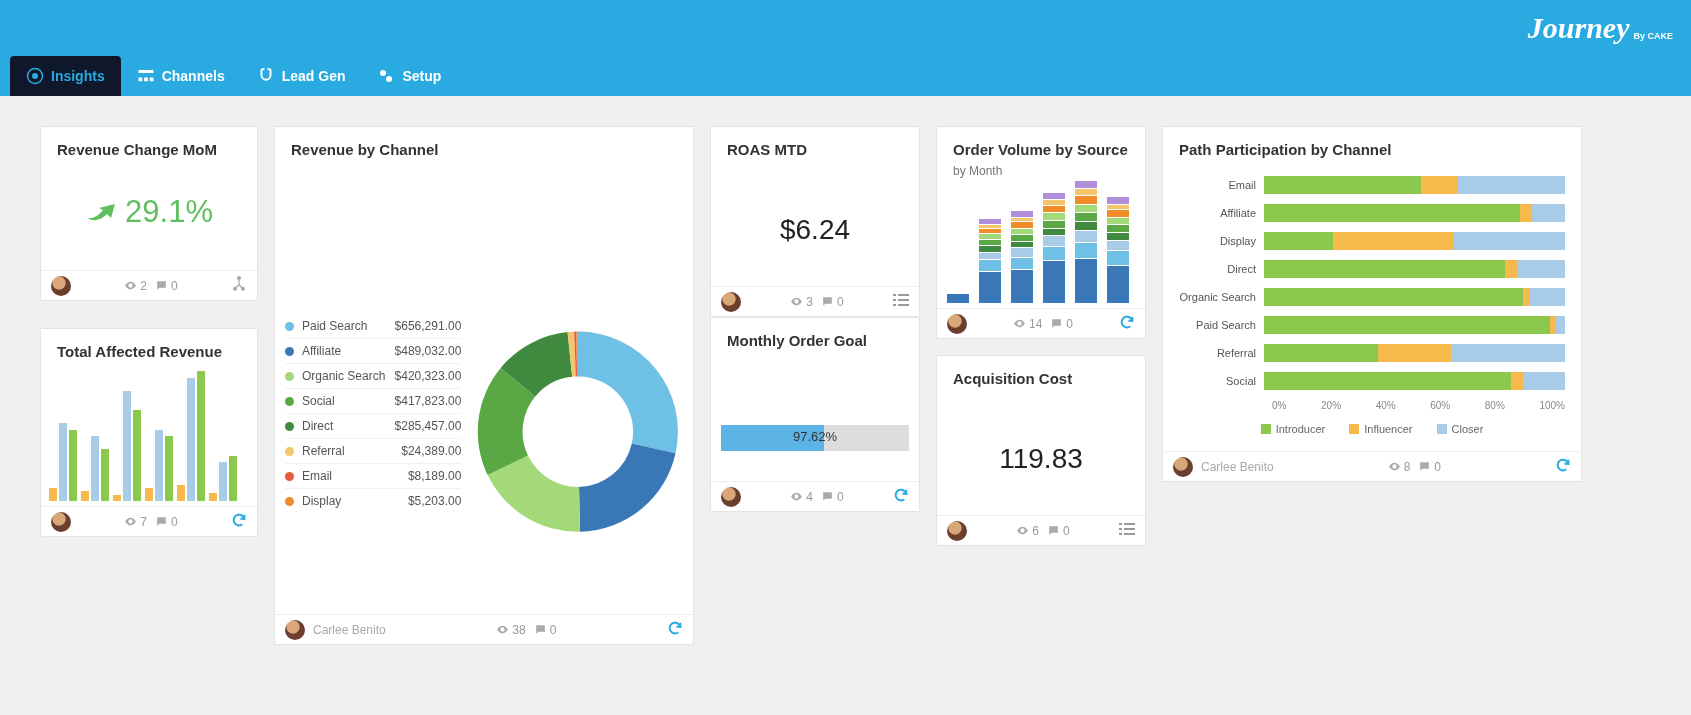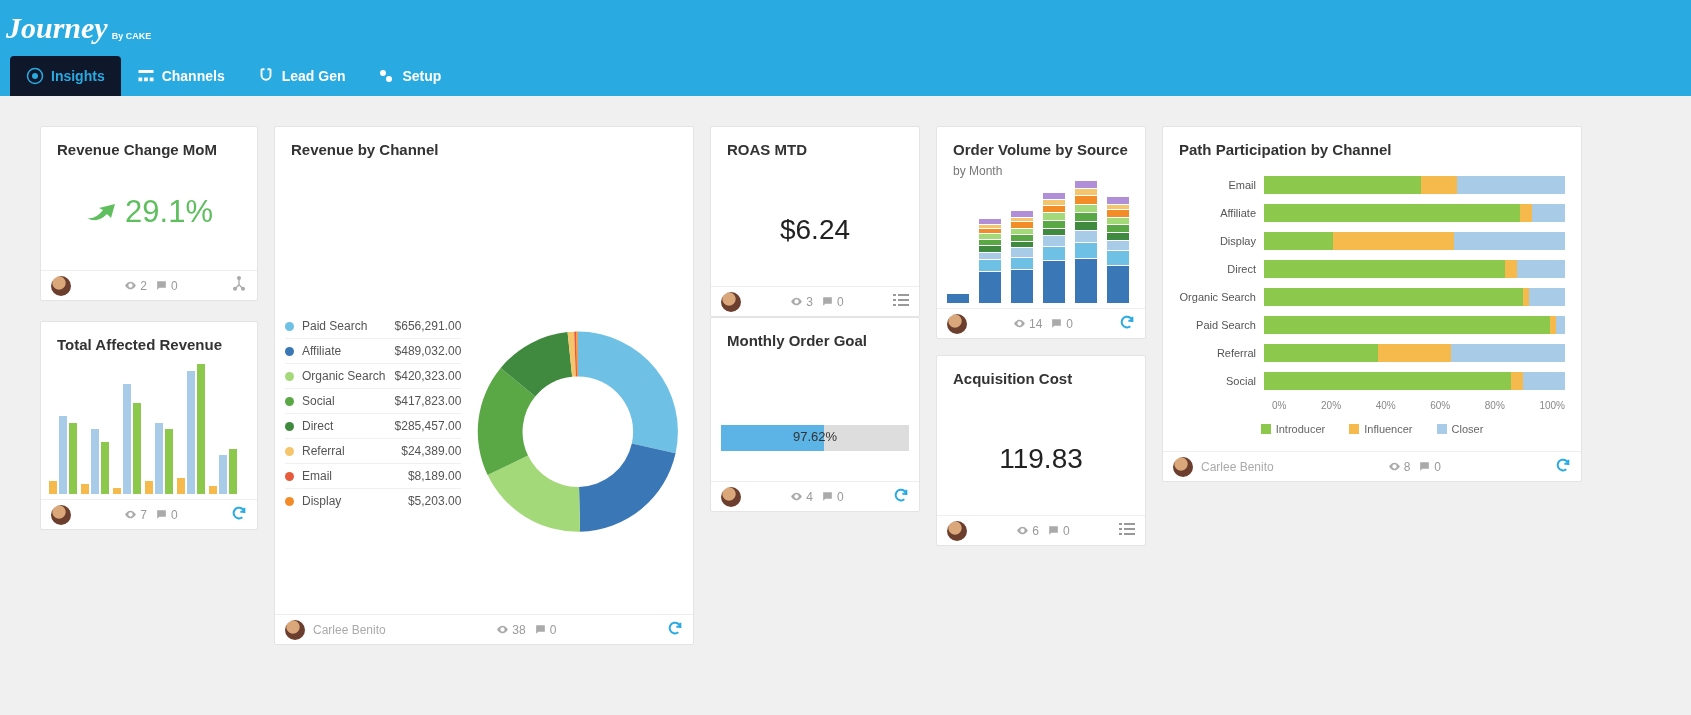--- a/index.html
+++ b/index.html
@@ -1,35 +1,35 @@
 <!DOCTYPE html>
 <html><head>
 <meta charset="utf-8">
 <style>
 * { box-sizing: border-box; margin: 0; padding: 0; }
 body { font-family: -apple-system, "Segoe UI", Arial, sans-serif; background: #f0f0f0; width: 1691px; }
-.topbar { background: #29abe2; height: 56px; display: flex; align-items: center; padding: 0 6px; }
+.topbar { background: #29abe2; height: 56px; display: flex; align-items: center; padding: 0 18px; justify-content: flex-end; }
 .logo-journey { color: #fff; font-style: italic; font-weight: 700; font-size: 30px; font-family: Georgia, serif; }
 .logo-by { color: #fff; font-size: 9px; font-weight: 600; margin-left: 4px; position: relative; top: 8px; }
 .nav { background: #29abe2; height: 40px; display: flex; align-items: stretch; padding-left: 10px; }
 .nav-item { display: flex; align-items: center; gap: 7px; padding: 0 16px; color: #fff; font-size: 14px; font-weight: 600; cursor: pointer; }
 .nav-item.active { background: #0f172a; color: #29abe2; border-radius: 4px 4px 0 0; }
 .nav-ico { width: 18px; height: 18px; display: inline-flex; align-items: center; justify-content: center; }
 .nav-ico svg { width: 18px; height: 18px; }
 .board { padding: 30px 40px 20px; display: grid; grid-template-columns: 218px 420px 210px 210px 420px; gap: 16px; align-items: start; }
 .card { background: #fff; border: 1px solid #e4e4e4; border-radius: 2px; position: relative; }
 .chead { padding: 14px 16px 6px; font-size: 15px; font-weight: 600; color: #333; }
 .csub { font-size: 12px; color: #777; font-weight: 400; padding: 0 16px; }
 .cfoot { border-top: 1px solid #eee; height: 30px; display: flex; align-items: center; padding: 0 10px; font-size: 12px; color: #999; gap: 8px; }
 .avatar { width: 20px; height: 20px; border-radius: 50%; background: radial-gradient(circle at 40% 35%, #d9a77a 35%, #6b3e2e 40%); }
 .eye { display: inline-flex; align-items: center; gap: 3px; }
 .chat { display: inline-flex; align-items: center; gap: 3px; }
 .spacer { flex: 1; }
 .refresh-ico svg { width: 16px; height: 16px; }
-.col1 { grid-column: 1; display: flex; flex-direction: column; gap: 20px; }
+.col1 { grid-column: 1; display: flex; flex-direction: column; gap: 27px; }
 .col2 { grid-column: 2; }
 .col3 { grid-column: 3; display: flex; flex-direction: column; }
 .col4 { grid-column: 4; display: flex; flex-direction: column; gap: 16px; }
 .col5 { grid-column: 5; }
 .bignum { font-size: 31px; color: #5fbf5f; font-weight: 400; display: flex; align-items: center; justify-content: center; padding: 30px 0 40px; gap: 6px; }
 .bignum-black { font-size: 28px; color: #222; font-weight: 400; text-align: center; padding: 50px 0 40px; }
 .legend-table { font-size: 12px; color: #555; }
 .legend-row { display: flex; align-items: center; border-bottom: 1px solid #f0f0f0; padding: 5px 0; gap: 8px; }
 .legend-row:last-child { border-bottom: none; }
 .dot { width: 9px; height: 9px; border-radius: 50%; flex-shrink: 0; }

